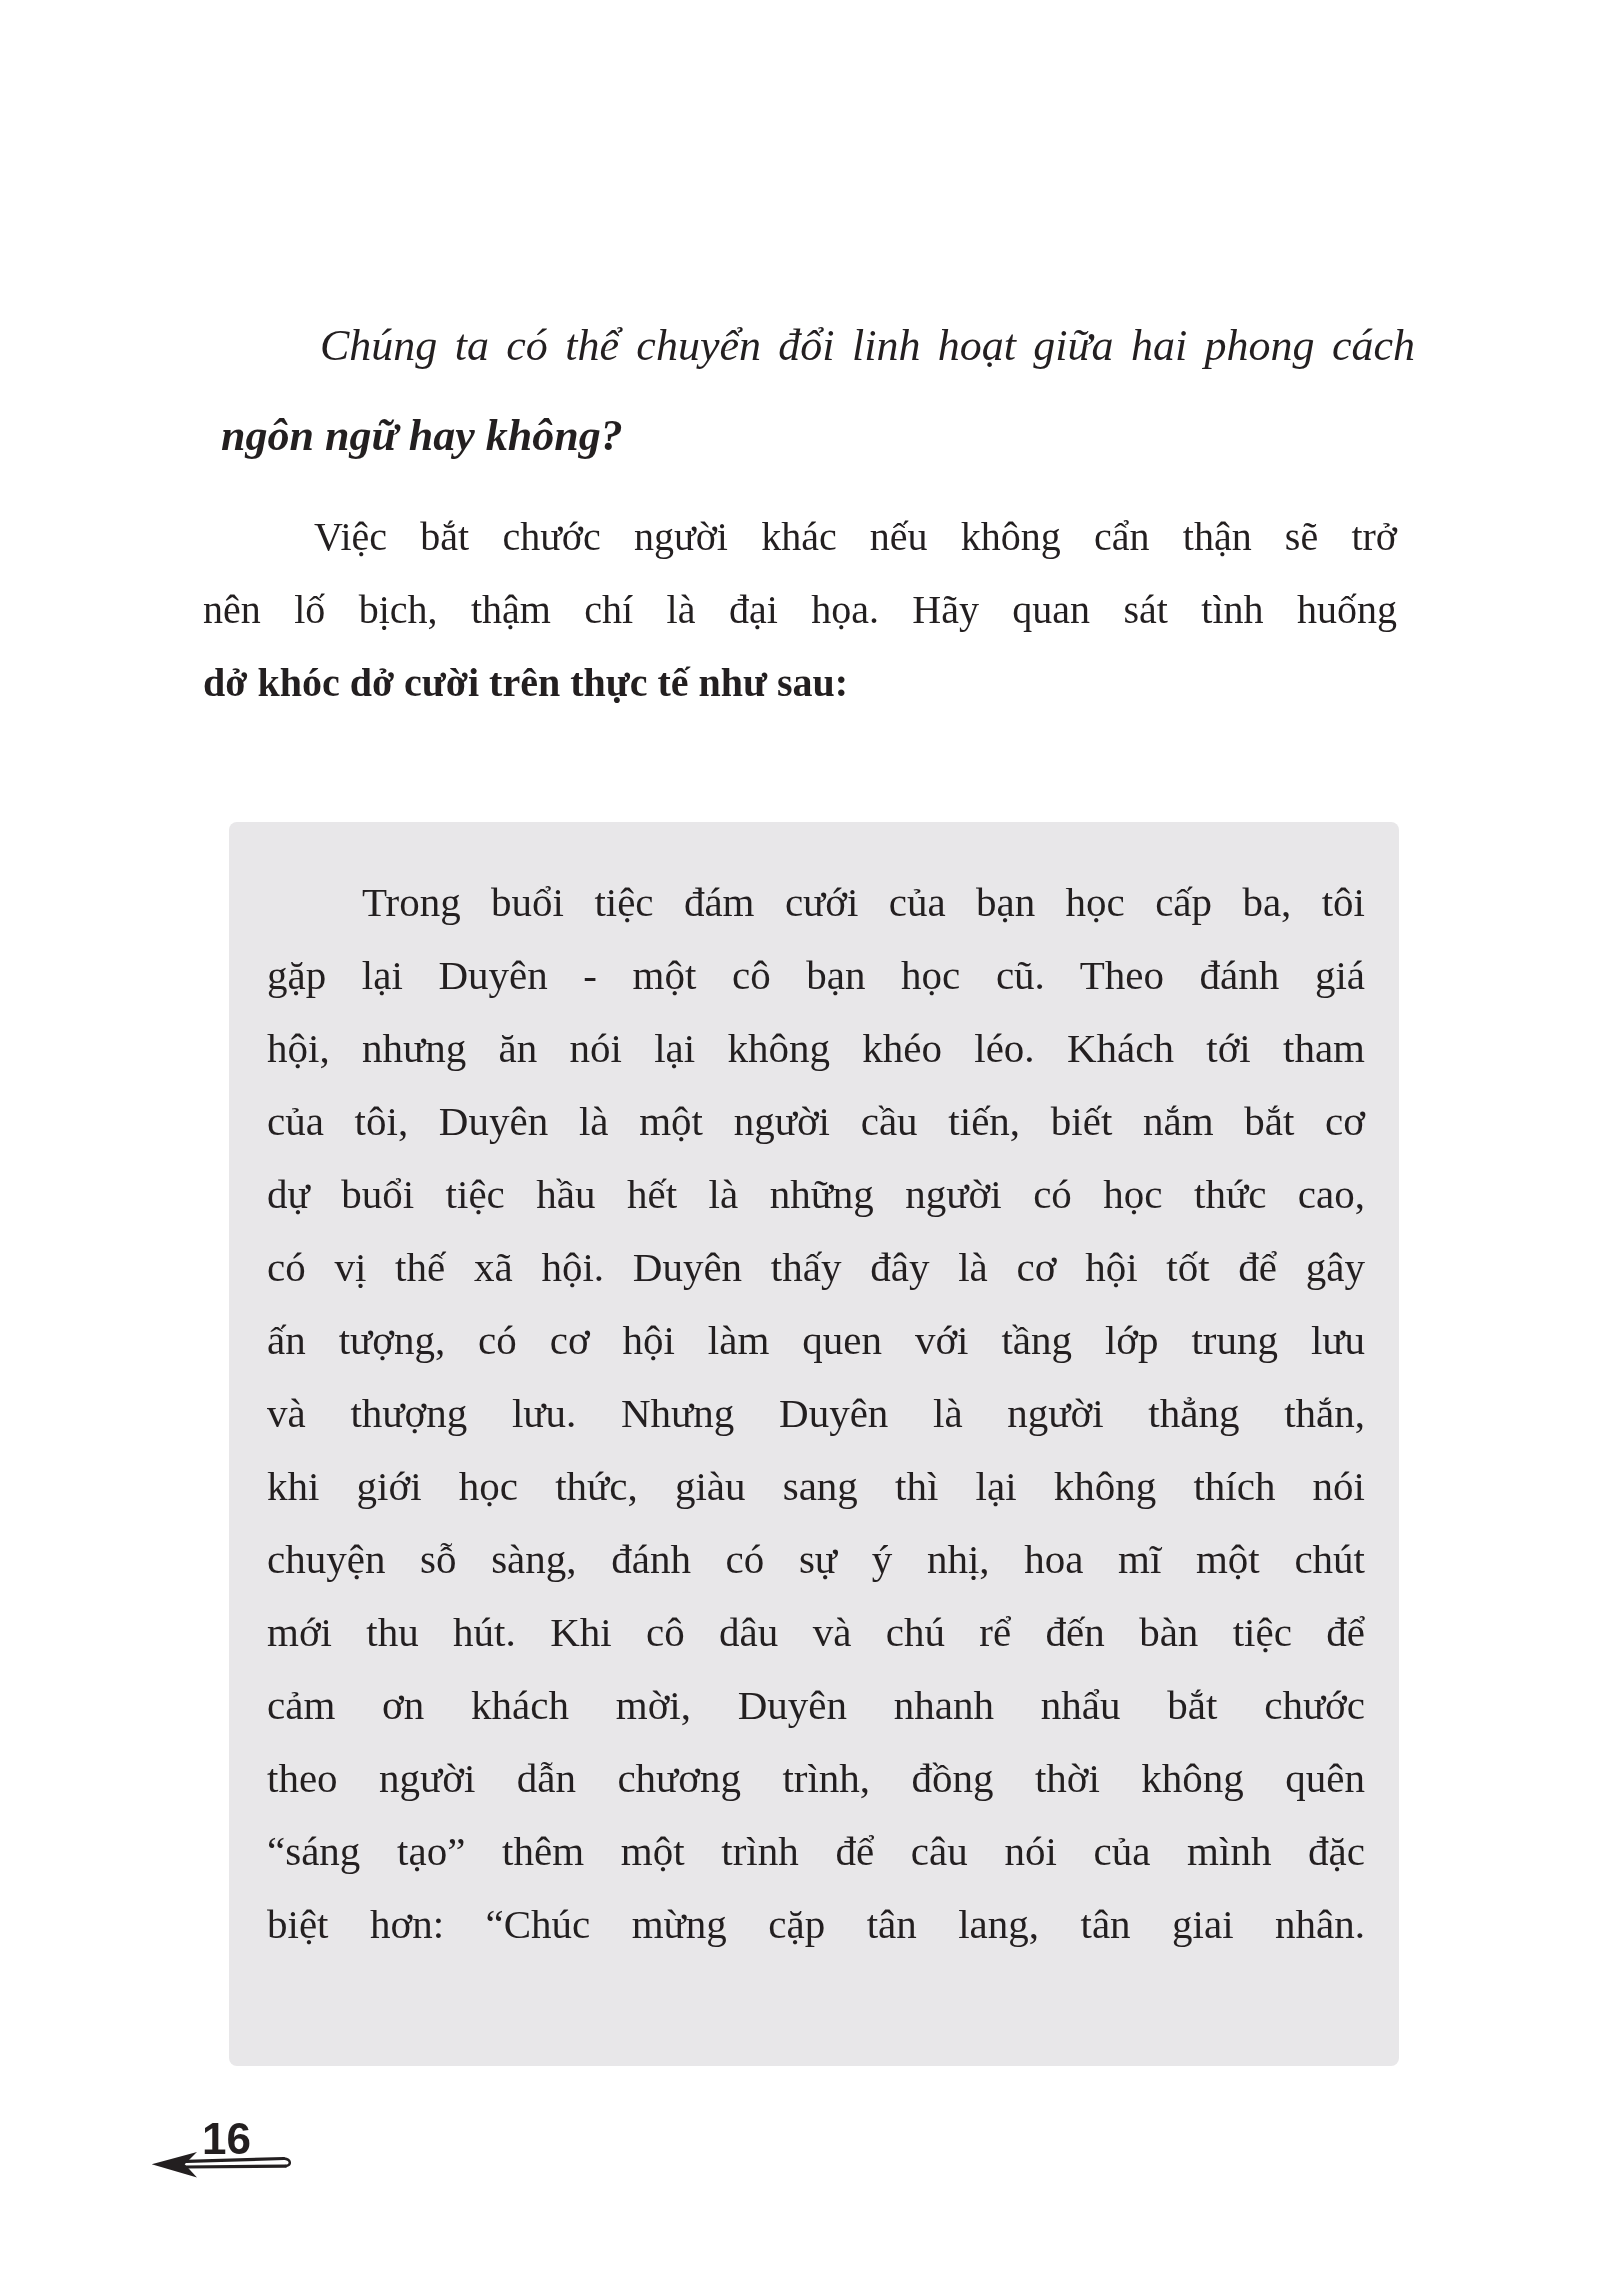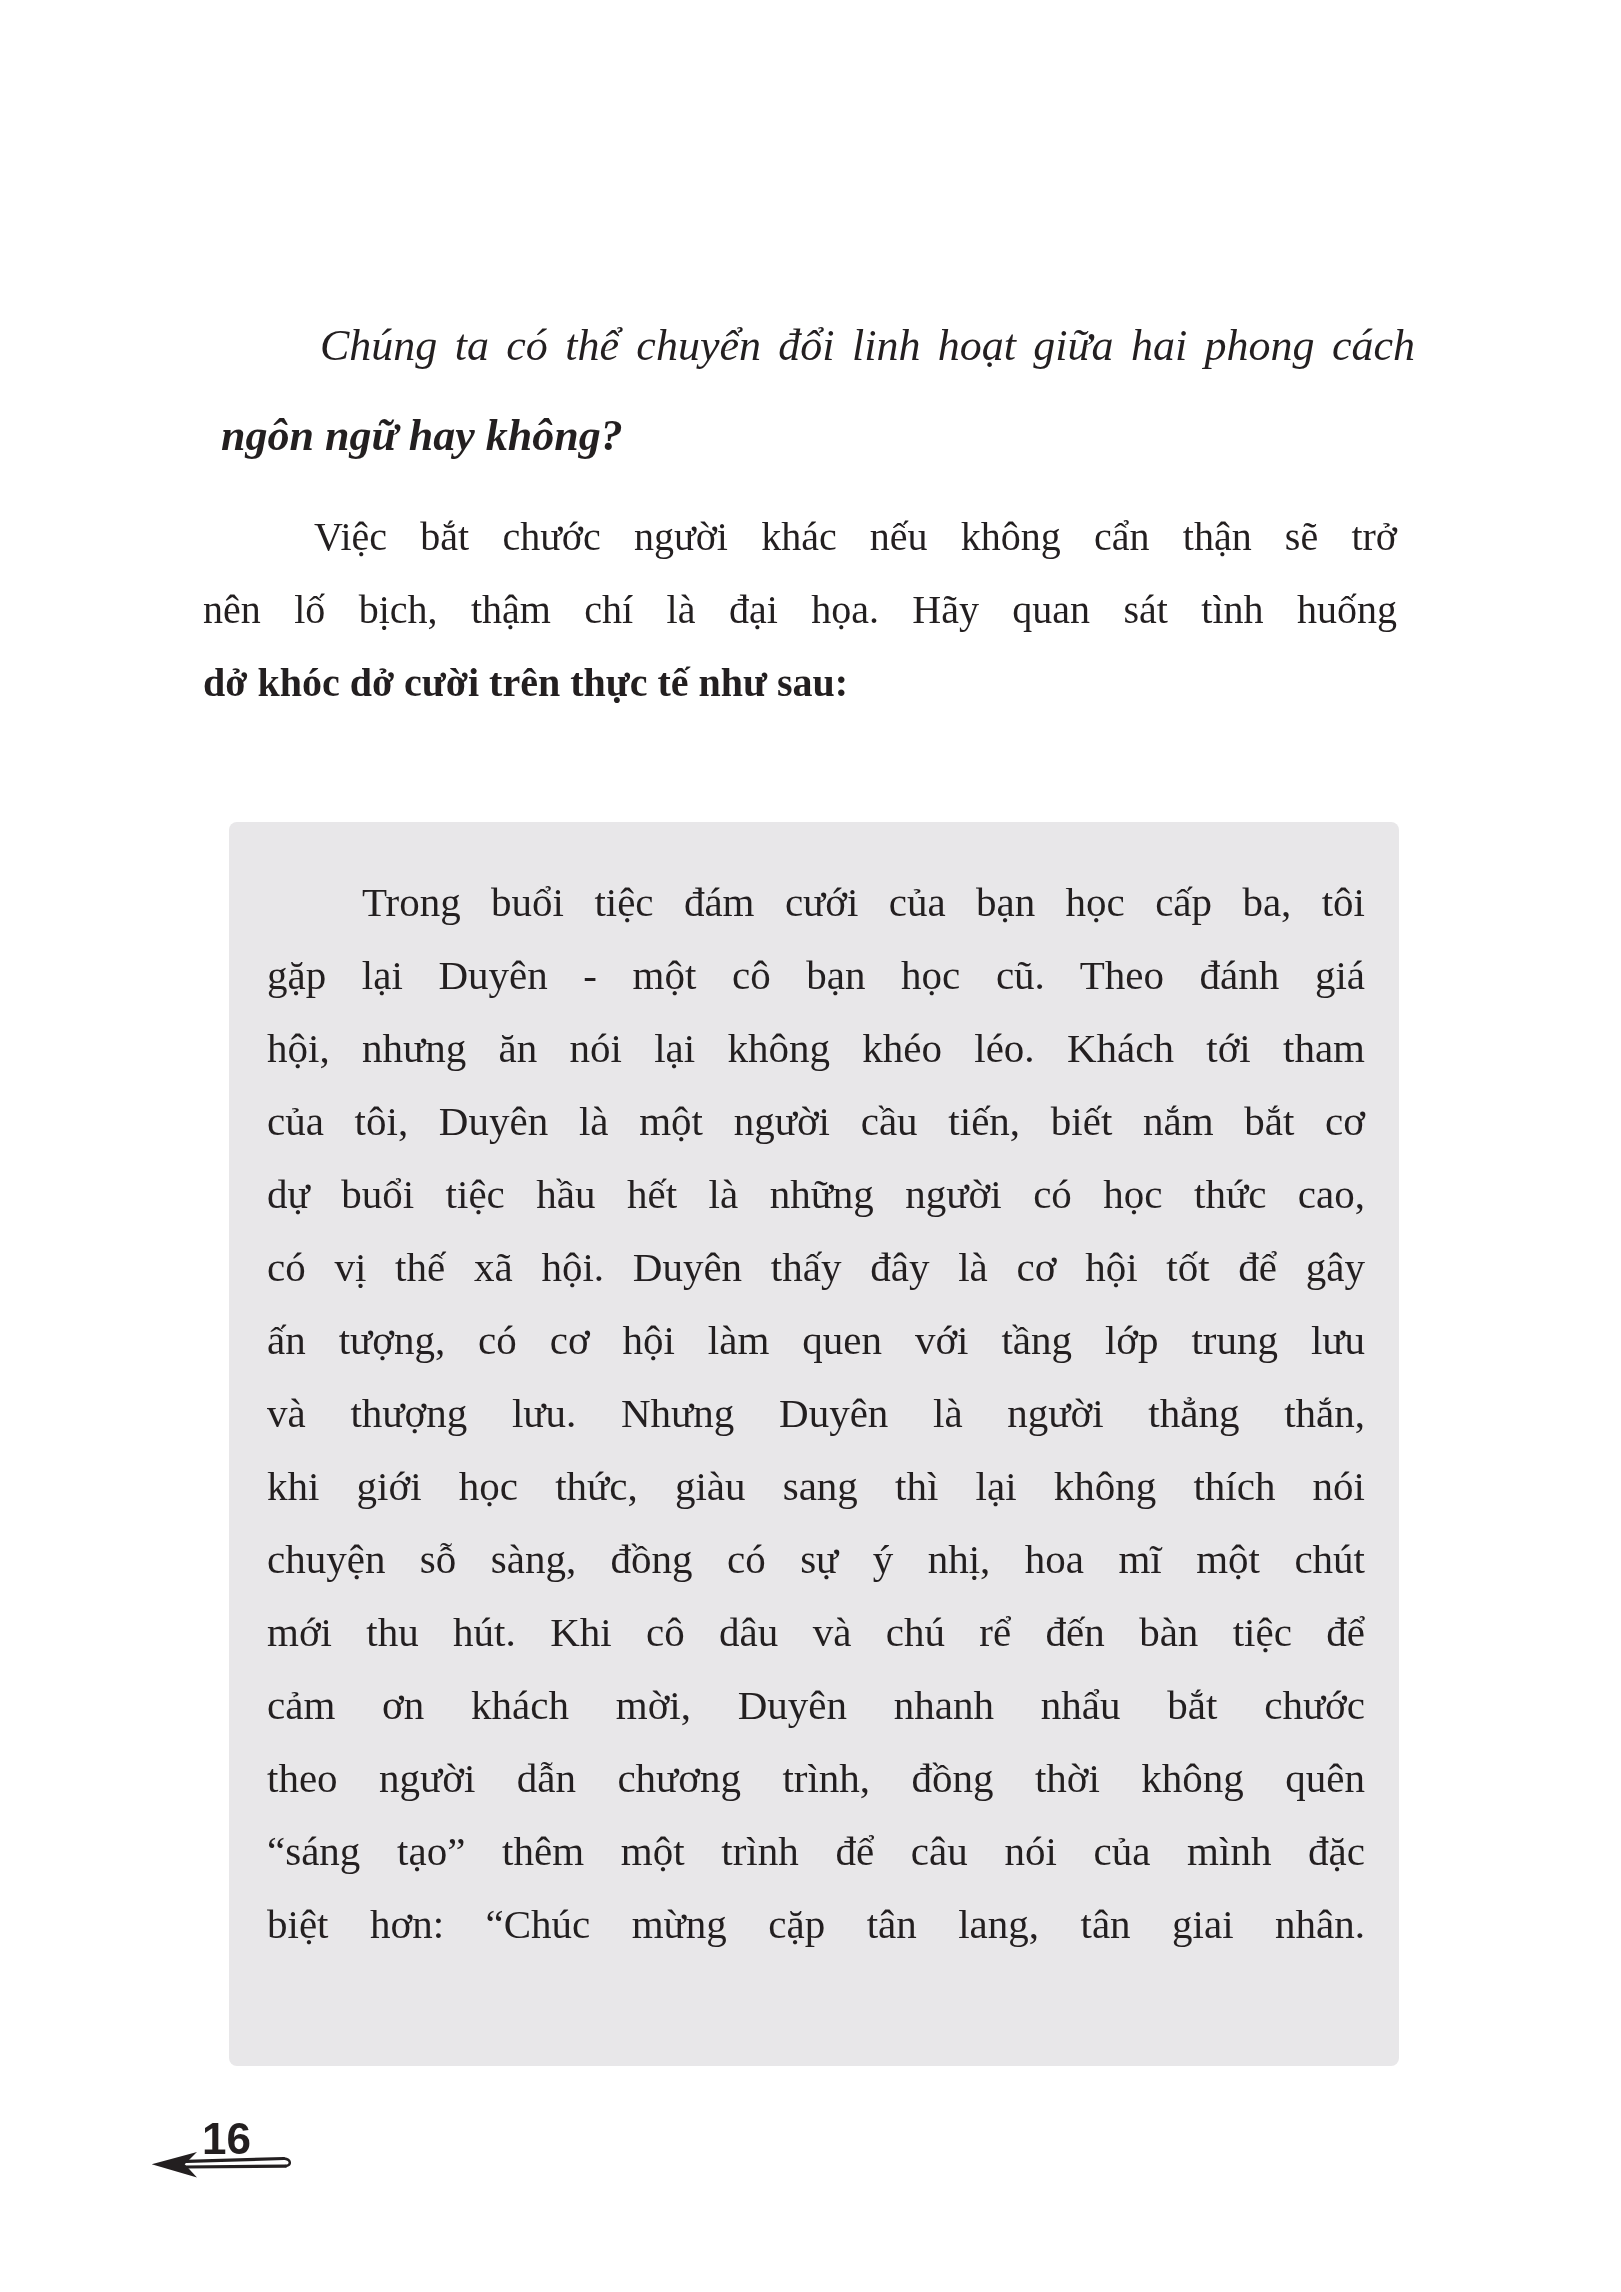--- a/index.html
+++ b/index.html
@@ -75,21 +75,21 @@
   <div class="story-box">
       <div class="tline firstline">Trong buổi tiệc đám cưới của bạn học cấp ba, tôi</div>
       <div class="tline">gặp lại Duyên - một cô bạn học cũ. Theo đánh giá</div>
       <div class="tline">hội, nhưng ăn nói lại không khéo léo. Khách tới tham</div>
       <div class="tline">của tôi, Duyên là một người cầu tiến, biết nắm bắt cơ</div>
       <div class="tline">dự buổi tiệc hầu hết là những người có học thức cao,</div>
       <div class="tline">có vị thế xã hội. Duyên thấy đây là cơ hội tốt để gây</div>
       <div class="tline">ấn tượng, có cơ hội làm quen với tầng lớp trung lưu</div>
       <div class="tline">và thượng lưu. Nhưng Duyên là người thẳng thắn,</div>
       <div class="tline">khi giới học thức, giàu sang thì lại không thích nói</div>
-      <div class="tline">chuyện sỗ sàng, đồng có sự ý nhị, hoa mĩ một chút</div>
+      <div class="tline">chuyện sỗ sàng, đánh có sự ý nhị, hoa mĩ một chút</div>
       <div class="tline">mới thu hút. Khi cô dâu và chú rể đến bàn tiệc để</div>
       <div class="tline">cảm ơn khách mời, Duyên nhanh nhẩu bắt chước</div>
       <div class="tline">theo người dẫn chương trình, đồng thời không quên</div>
       <div class="tline">“sáng tạo” thêm một trình để câu nói của mình đặc</div>
       <div class="tline">biệt hơn: “Chúc mừng cặp tân lang, tân giai nhân.</div>
     </div>
 
   <div class="page-number">16</div>
   <svg class="footer-arrow" viewBox="0 0 170 36">
     <polygon points="10,15 58,2 45,15 58,29" fill="#231f20"></polygon>

